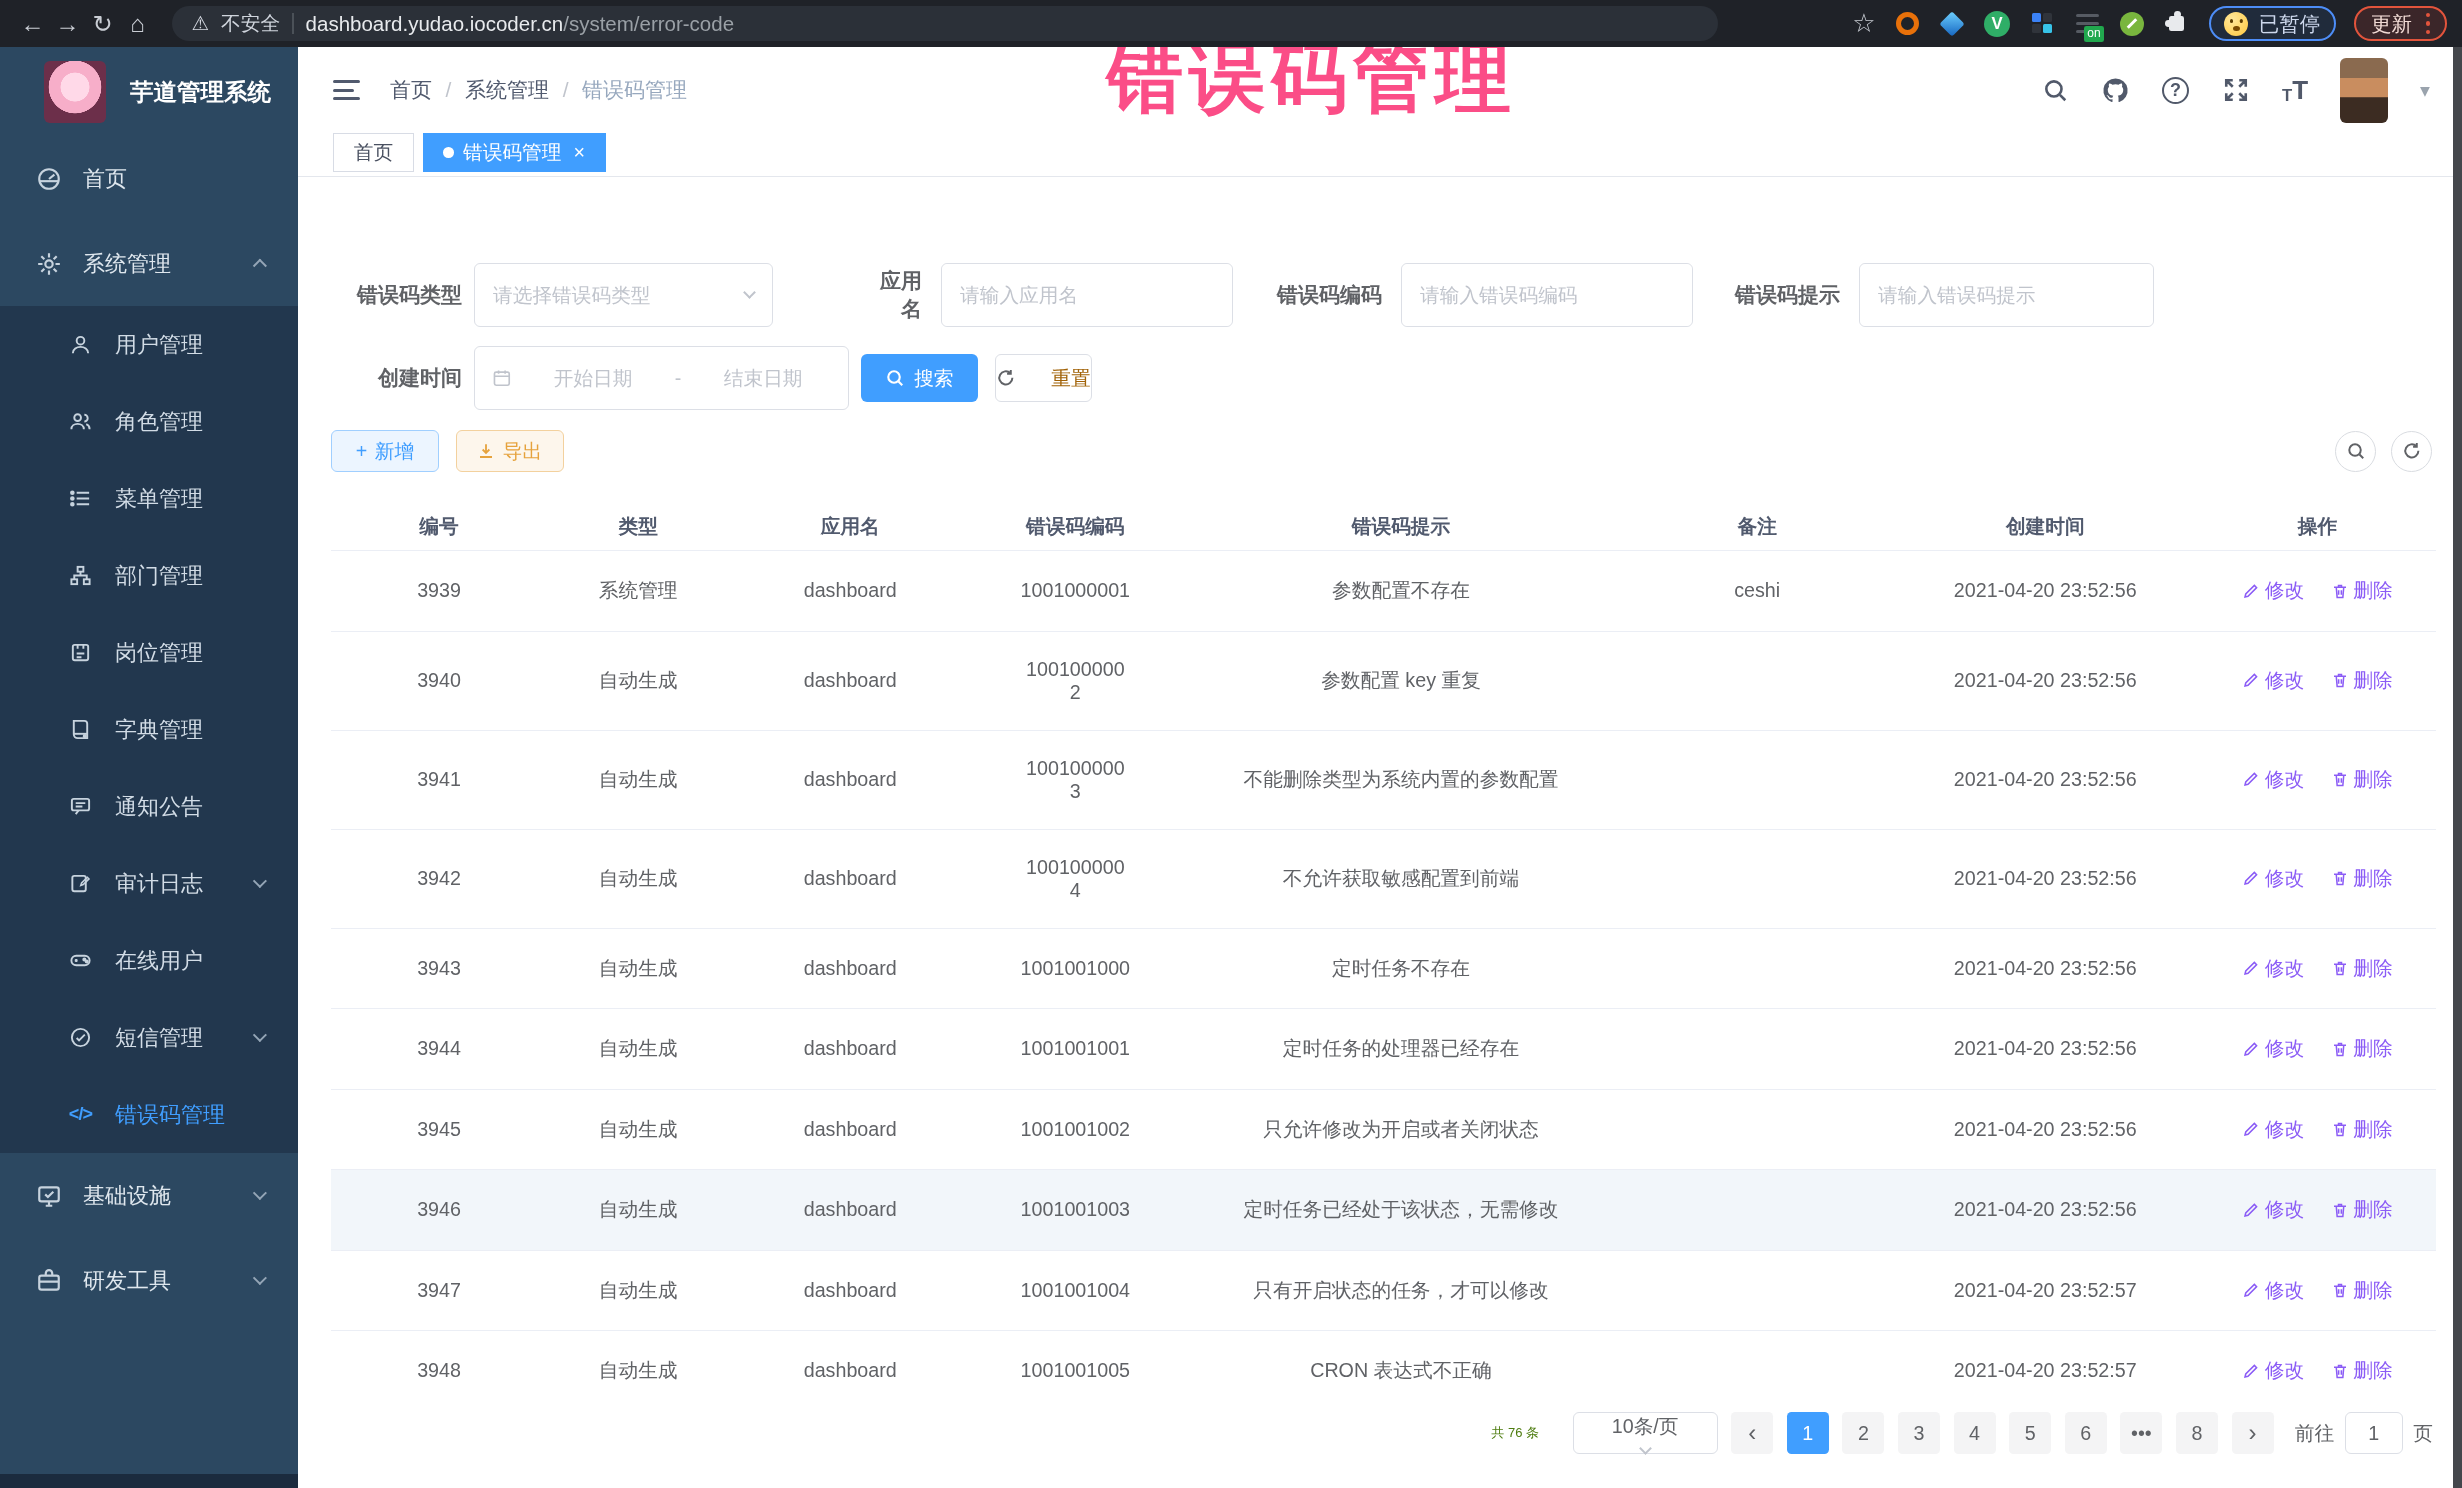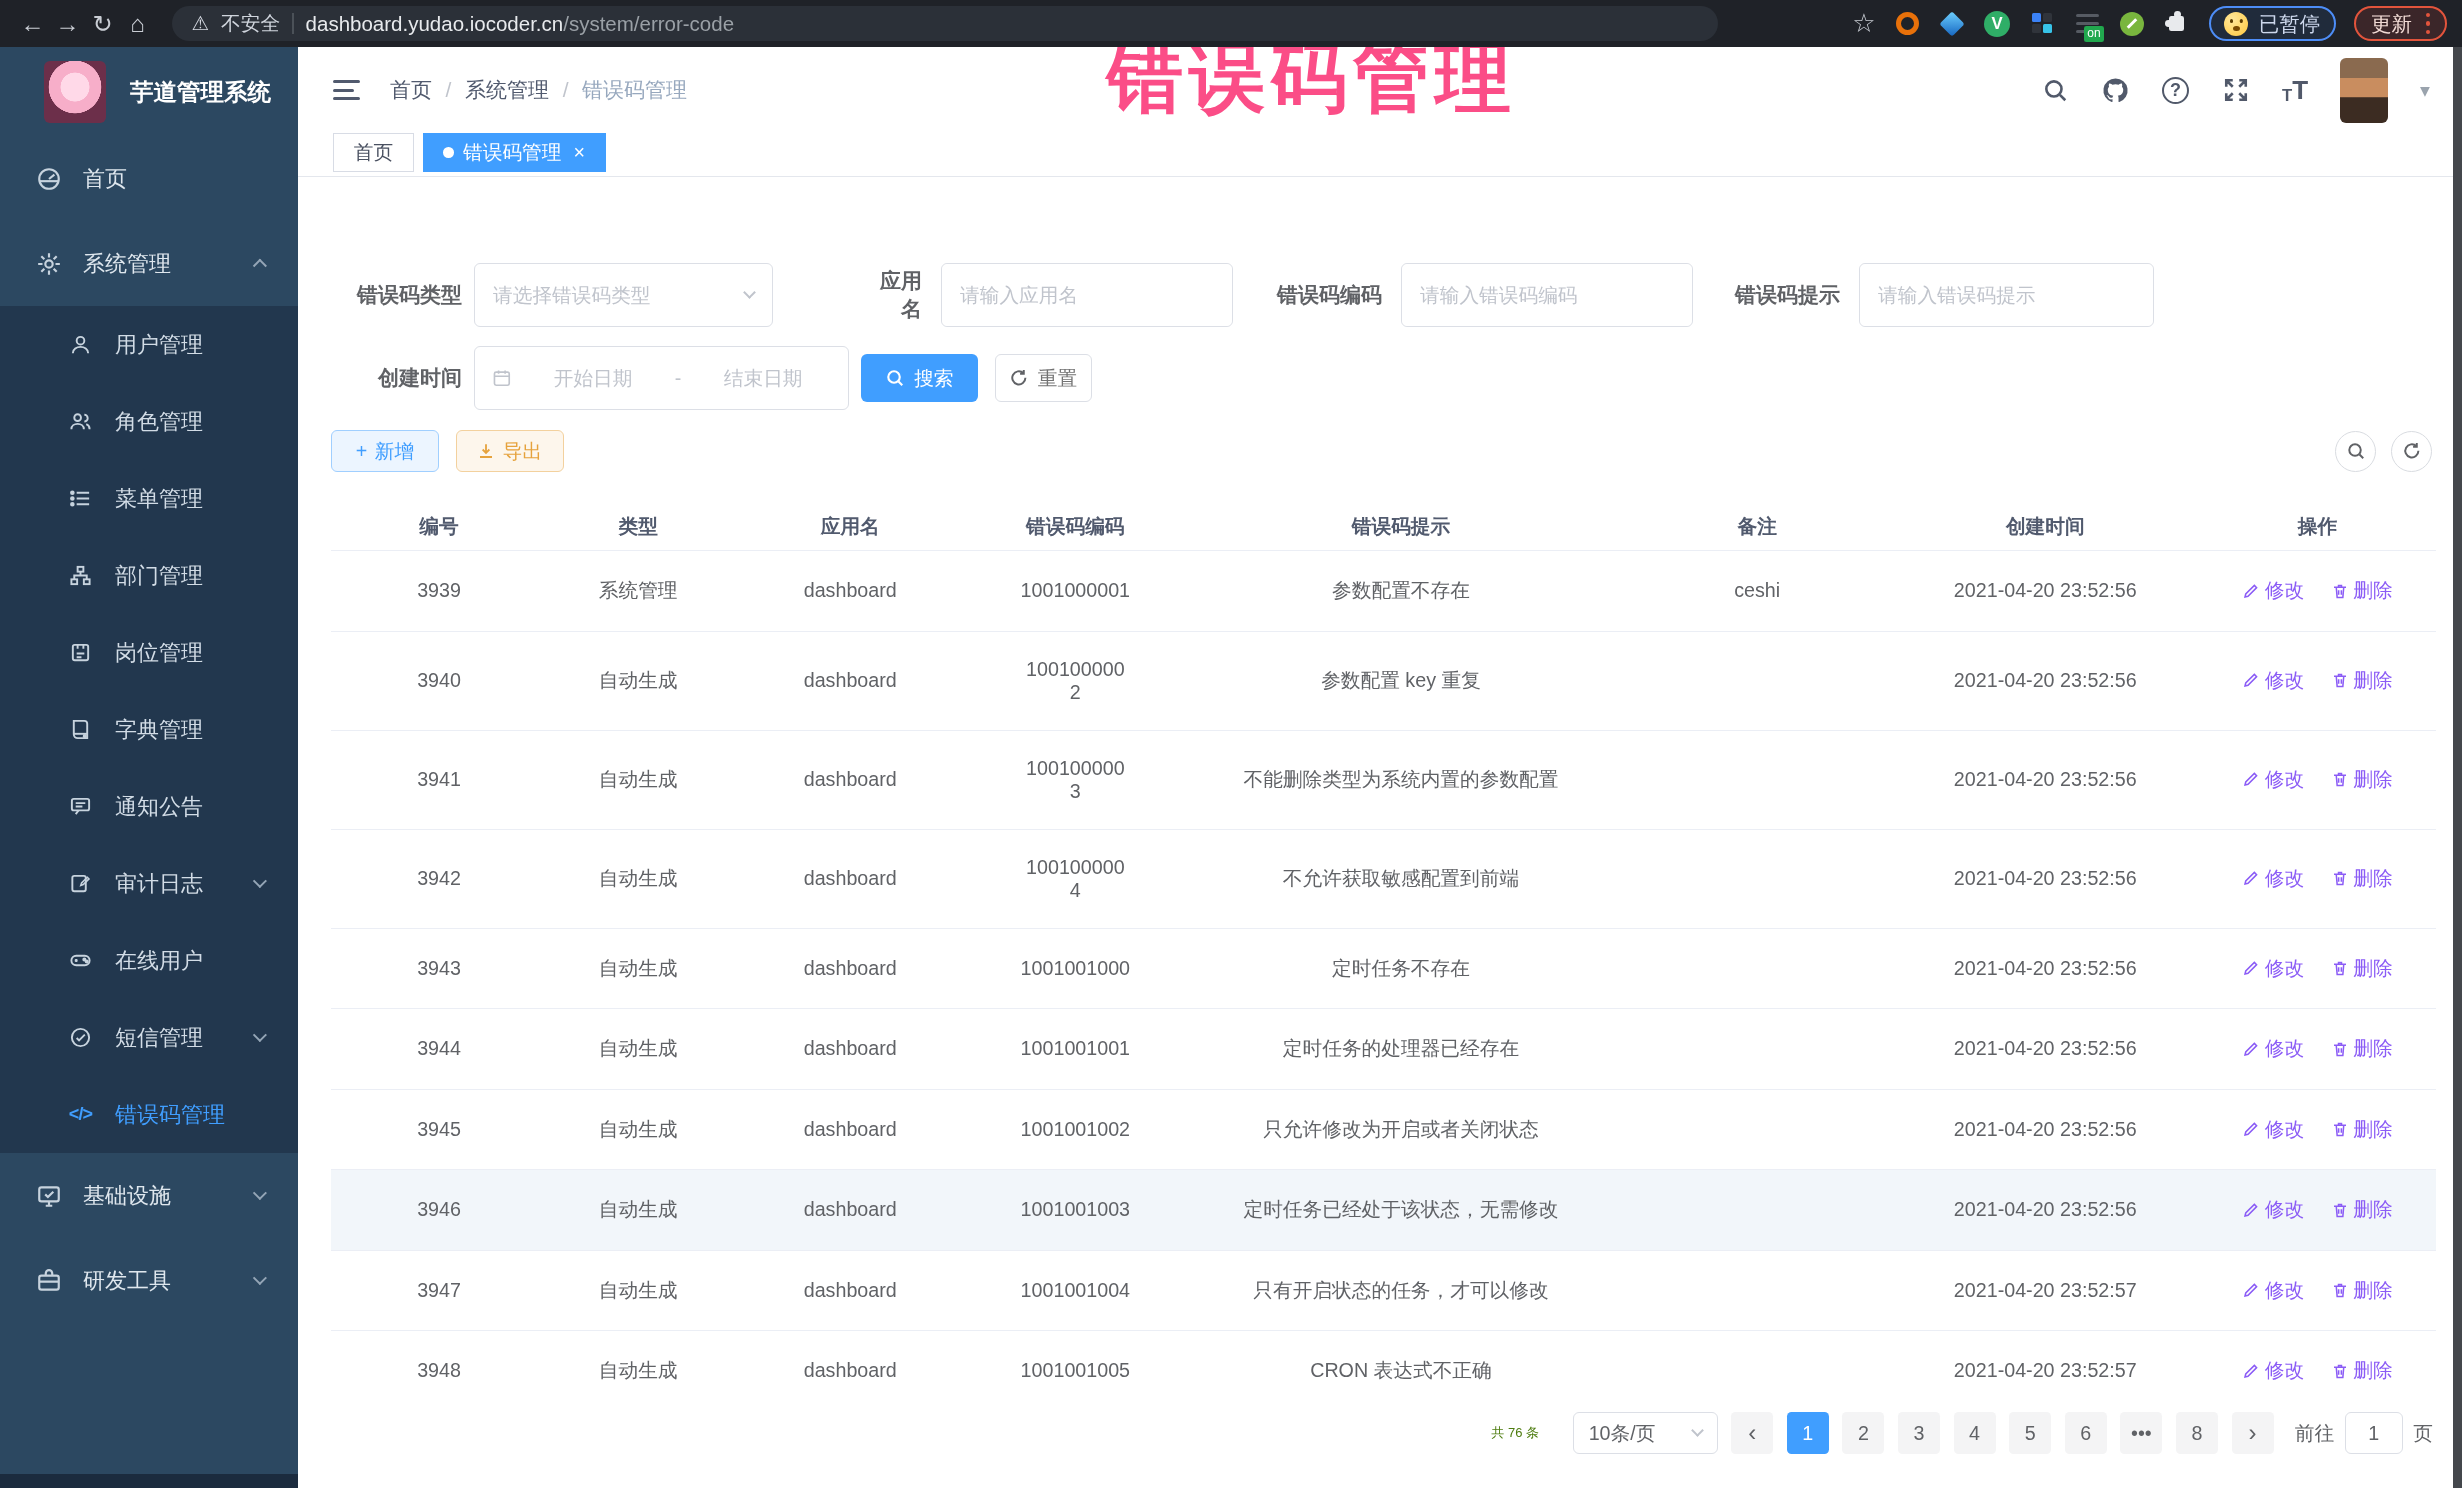--- a/index.html
+++ b/index.html
@@ -104,21 +104,21 @@
   .f-label { font-size:21px; color:#606266; font-weight:600; text-align:right; }
   .ctl { height:64px; border:1.5px solid #dcdfe6; border-radius:6px; background:#fff; display:flex; align-items:center; font-size:19.7px; }
   .ctl input { border:none; outline:none; width:100%; height:100%; font-size:19.7px; color:#606266; padding:0 18px; border-radius:6px; font-family:inherit; }
   .ctl input::placeholder { color:#c0c4cc; }
   .select-box { width:299px; padding:0 18px; justify-content:space-between; color:#c0c4cc; }
   .sel-chev { width:9px; height:9px; border-right:2.3px solid #c0c4cc; border-bottom:2.3px solid #c0c4cc; transform:rotate(45deg); margin-top:-4.5px; }
   .date-box { width:375px; padding:0 16.7px; gap:13.6px; color:#c0c4cc; }
   .date-ph { flex:1; text-align:center; color:#c0c4cc; }
   .btn { height:48px; border-radius:6px; font-size:19.7px; display:flex; align-items:center; justify-content:center; gap:9px; cursor:pointer; border:1.5px solid transparent; }
   .btn-primary { background:#409eff; color:#fff; width:117px; }
-  .btn-plain { background:#fff; border-color:#dcdfe6; color:#737373; width:97px; }
+  .btn-plain { background:#fff; border-color:#dcdfe6; color:#a16207; width:97px;justify-content:space-between; }
 
   .toolbar { position:absolute; left:33px; top:383px; width:2101px; display:flex; align-items:center; gap:16.7px; }
   .btn-add { width:108px; height:42px; background:#ecf5ff; border:1.5px solid #a0cfff; color:#409eff; border-radius:6px;
     font-size:19.7px; display:flex; align-items:center; justify-content:center; gap:7.6px; cursor:pointer; }
   .btn-export { width:108px; height:42px; background:#fdf6ec; border:1.5px solid #f3d19e; color:#e6a23c; border-radius:6px;
     font-size:19.7px; display:flex; align-items:center; justify-content:center; gap:7.6px; cursor:pointer; }
   .tool-circles { margin-left:auto; display:flex; gap:15px; }
   .circle-btn { width:41px; height:41px; border-radius:50%; border:1.5px solid #d9dce1; color:#606266;
     display:flex; align-items:center; justify-content:center; cursor:pointer; background:#fff; }
 
@@ -127,21 +127,21 @@
   .data-table th { font-size:19.7px; color:#515a6e; font-weight:bold; padding:10.6px 7.6px; text-align:center; }
   .data-table td { font-size:19.7px; color:#606266; padding:26px 7.6px; text-align:center; border-top:1.5px solid #ebeef5; word-break:break-all; }
   .data-table tr.hover td { background:#f2f6fa; }
   .op-link { color:#8b5cf6; text-decoration:none; font-size:19.7px; display:inline-flex; align-items:center; gap:4.5px; margin:0 10.6px; cursor:pointer; }
   .op-link svg { width:18px; height:18px; }
 
   
   .pagination { position:absolute; right:30px; top:1365px; display:flex; align-items:center; gap:13.6px; }
   .pg-total { font-size:13px; color:#4d7c0f; margin-right:20px; }
   .pg-size { width:145px; height:42px; border:1.5px solid #dcdfe6; border-radius:6px; display:flex; align-items:center;
-    justify-content:space-between; padding:0 15px; font-size:19.7px; color:#606266; cursor:pointer; background:#fff; }
+    justify-content:space-between; padding:0 15px; font-size:19.7px; color:#606266; cursor:pointer; background:#fff;flex-direction:column; }
   .pg-btn { min-width:42px; height:42px; border:none; border-radius:4.5px; background:#f4f4f5; color:#606266;
     font-size:19.7px; display:flex; align-items:center; justify-content:center; cursor:pointer; padding:0 6px; font-family:inherit; }
   .pg-btn.active { background:#409eff; color:#fff; }
   .pg-arrow { font-size:24px; }
   .pg-goto { font-size:19.7px; color:#606266; display:flex; align-items:center; gap:10.6px; margin-left:7.6px; }
   .goto-input { width:58px; height:42px; border:1.5px solid #dcdfe6; border-radius:6px; text-align:center; font-size:19.7px; color:#606266; outline:none; font-family:inherit; }
 
   svg.ic { display:block; }
 </style>
 </head>

